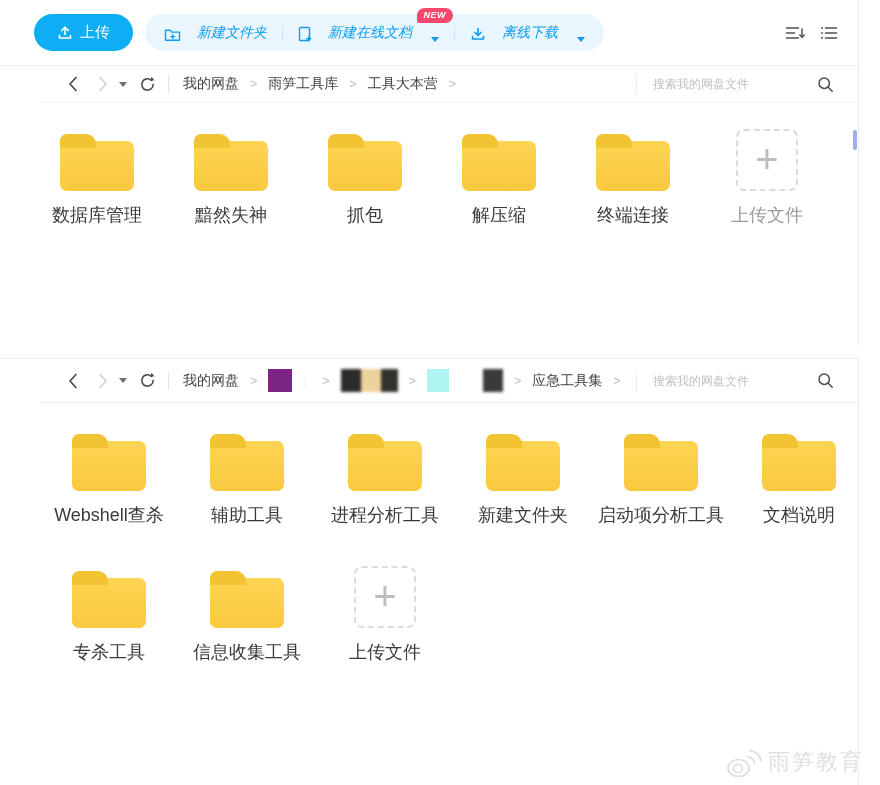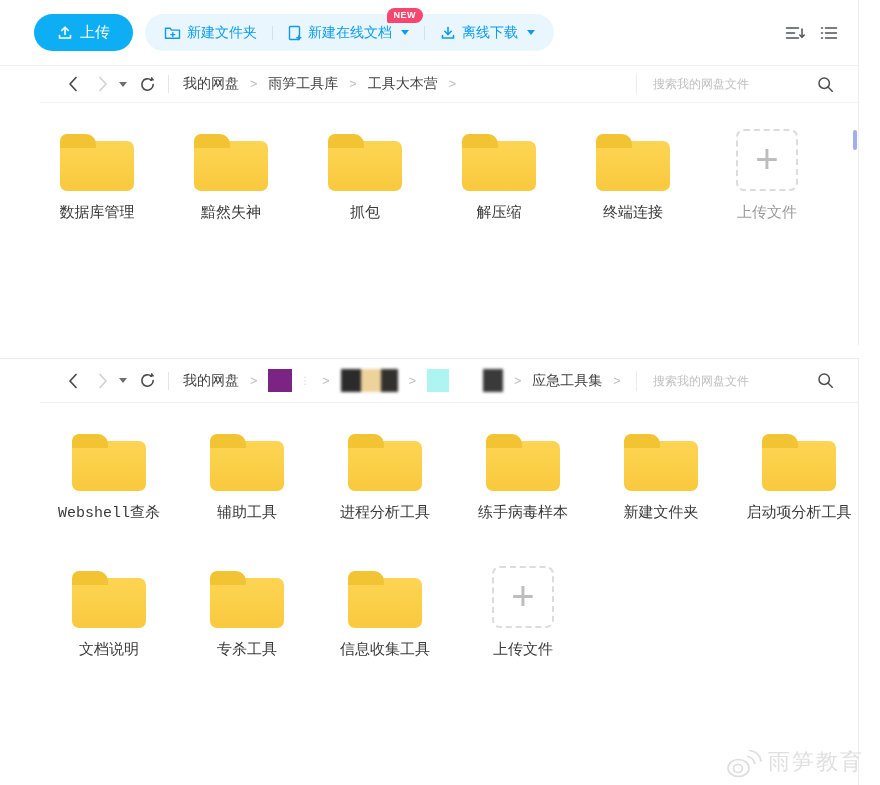--- a/index.html
+++ b/index.html
@@ -12,21 +12,21 @@
 
   
   .toolbar { height:66px; display:flex; align-items:center; padding-left:34px;
     border-bottom:1px solid #f1f1f1; }
   .btn-upload { display:flex; align-items:center; gap:7px; background:var(--accent-blue);
     color:#fff; border:none; border-radius:19px; height:37px; padding:0 23px;
     font-size:15px; cursor:pointer; font-family:inherit; }
   .toolbar-group { margin-left:12px; display:flex; align-items:center;
     background:var(--toolbar-pill-bg); border-radius:19px; height:37px; padding:0 19px;
     color:var(--accent-text-blue); font-size:14px; }
-  .tool-item { display:flex; align-items:center; gap:6px; cursor:pointer; position:relative; }
+  .tool-item { display:flex; align-items:flex-end; gap:16px; cursor:pointer; position:relative;font-style:italic; }
   .tool-sep { width:1px; height:14px; background:#c9e4f6; margin:0 15px; }
   .caret-down { width:0; height:0; border-left:4px solid transparent;
     border-right:4px solid transparent; border-top:5px solid currentColor; margin-left:3px; }
   .new-badge { position:absolute; top:-16px; right:-14px; background:var(--new-badge-bg);
     color:#fff; font-size:9px; line-height:1; padding:3px 7px; font-weight:bold;
     border-radius:9px 9px 9px 2px; letter-spacing:.5px; }
   .view-controls { margin-left:auto; margin-right:20px; display:flex; gap:15px;
     align-items:center; color:#4c5158; }
   .view-controls svg { display:block; cursor:pointer; }
 
@@ -56,22 +56,22 @@
     font-family:Liberation Sans, sans-serif; background:transparent; }
   .search-input::placeholder { color:#c1c1c1; }
   .search-icon { color:#4d4d4d; margin-left:6px; cursor:pointer; display:flex; }
 
   
   .grid { display:grid; grid-template-columns:repeat(6,134px); grid-auto-rows:132px;
     padding:24px 0 0 30px; }
   #panel-bottom .grid { grid-template-columns:repeat(6,138px); grid-auto-rows:137px; padding-left:40px; }
   .tile { display:flex; flex-direction:column; align-items:center; cursor:pointer; }
   .icon-wrap { height:64px; display:flex; align-items:flex-end; }
-  .tile-label { margin-top:12px; font-size:15px; color:#3a3a3a; max-width:128px;
-    white-space:nowrap; overflow:hidden; text-overflow:ellipsis;font-family:Liberation Mono, monospace; }
+  .tile-label { margin-top:12px; font-size:18px; color:#3a3a3a; max-width:128px;
+    white-space:nowrap; overflow:hidden; text-overflow:ellipsis; }
 
   .folder-icon { position:relative; width:74px; height:50px;
     background:linear-gradient(#fdd553,var(--folder-body)); border-radius:5px 7px 7px 7px; }
   .folder-icon::before { content:''; position:absolute; top:-7px; left:0; width:36px; height:14px;
     background:var(--folder-tab); border-radius:7px 10px 0 0; }
 
   .archive-icon { position:relative; width:62px; height:62px; border-radius:12px;
     overflow:hidden; display:flex; flex-direction:column; margin-bottom:1px; }
   .band-blue  { height:31%; background:var(--archive-blue); }
   .band-red   { height:37%; background:var(--archive-red); }
@@ -332,26 +332,20 @@
       <div class="tile" data-name="file-item">
         <div class="icon-wrap" data-name="icon-wrap">
           <div class="folder-icon" data-name="folder-icon"></div>
         </div>
         <div class="tile-label" data-name="file-name">进程分析工具</div>
       </div>
       <div class="tile" data-name="file-item">
         <div class="icon-wrap" data-name="icon-wrap">
           <div class="folder-icon" data-name="folder-icon"></div>
         </div>
-        <div class="tile-label" data-name="file-name">练手病毒样本</div>
-      </div>
-      <div class="tile" data-name="file-item">
-        <div class="icon-wrap" data-name="icon-wrap">
-          <div class="folder-icon" data-name="folder-icon"></div>
-        </div>
         <div class="tile-label" data-name="file-name">新建文件夹</div>
       </div>
       <div class="tile" data-name="file-item">
         <div class="icon-wrap" data-name="icon-wrap">
           <div class="folder-icon" data-name="folder-icon"></div>
         </div>
         <div class="tile-label" data-name="file-name">启动项分析工具</div>
       </div>
       <div class="tile" data-name="file-item">
         <div class="icon-wrap" data-name="icon-wrap">

